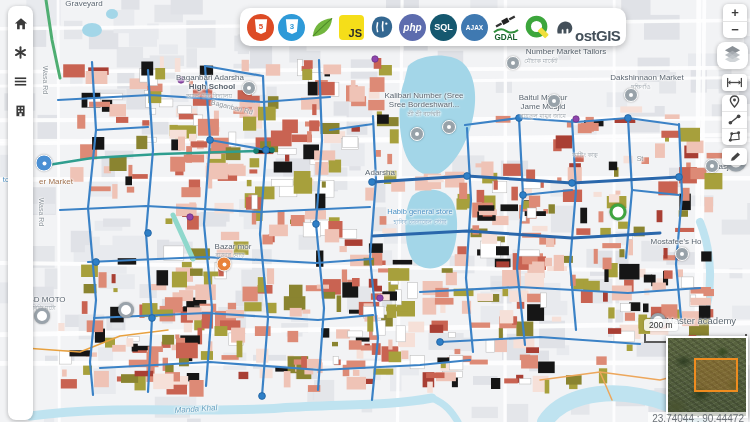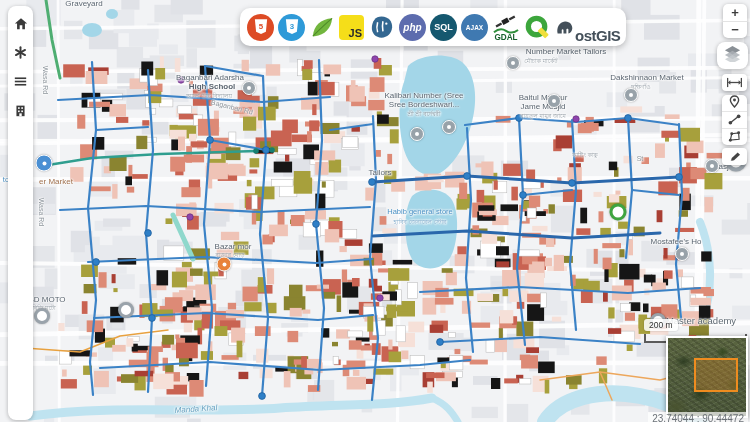--- a/index.html
+++ b/index.html
@@ -986,21 +986,21 @@
       <div class="map-label lbl-road" style="left: 45px; top: 80px; transform: translate(-50%, -50%) rotate(90deg);">Wasa Rd</div>
       <div class="map-label lbl-road" style="left: 41px; top: 212px; transform: translate(-50%, -50%) rotate(90deg);">Wasa Rd</div>
       <div class="map-label lbl-place" style="left: 424px; top: 95px;">Kalibari Number (Sree</div>
       <div class="map-label lbl-place" style="left: 424px; top: 104px;">Sree Bordeshwari...</div>
       <div class="map-label lbl-bn" style="left: 424px; top: 114px;">শ্রী শ্রী বর্দেশ্বরী</div>
       <div class="map-label lbl-place" style="left: 543px; top: 97px;">Baitul Ma'mur</div>
       <div class="map-label lbl-place" style="left: 543px; top: 106px;">Jame Mosjid</div>
       <div class="map-label lbl-bn" style="left: 543px; top: 116px;">বায়তুল মামুর জামে</div>
       <div class="map-label lbl-place" style="left: 647px; top: 77px;">Dakshinnaon Market</div>
       <div class="map-label lbl-bn" style="left: 641px; top: 87px;">দক্ষিণাঁও</div>
-      <div class="map-label lbl-place" style="left: 380px; top: 172px;">Tailors</div>
+      <div class="map-label lbl-place" style="left: 380px; top: 172px;">Adarsha</div>
       <div class="map-label lbl-store" style="left: 420px; top: 211px;">Habib general store</div>
       <div class="map-label lbl-bn-blue" style="left: 420px; top: 222px;">হাবিব জেনারেল স্টোর</div>
       <div class="map-label lbl-bn" style="left: 585px; top: 155px;">কাষ্টিং কাকু</div>
       <div class="map-label lbl-road" style="left: 640px; top: 158px;">St</div>
       <div class="map-label lbl-place" style="left: 676px; top: 241px;">Mostafee's Ho</div>
       <div class="map-label lbl-place" style="left: 720px; top: 166px;">e Masjid</div>
       <div class="map-label lbl-place" style="left: 233px; top: 246px;">Bazar mor</div>
       <div class="map-label lbl-bn" style="left: 230px; top: 255px;">বাজার মোড়</div>
       <div class="map-label lbl-place" style="left: 47px; top: 299px;">BD MOTO</div>
       <div class="map-label lbl-bn" style="left: 44px; top: 308px;">বিডি মটো</div>

